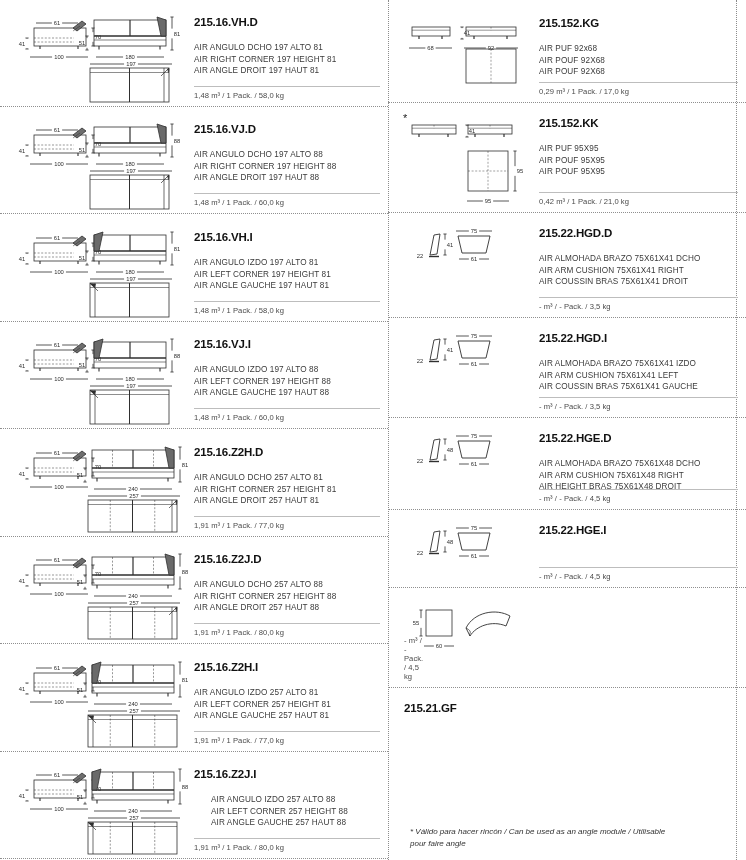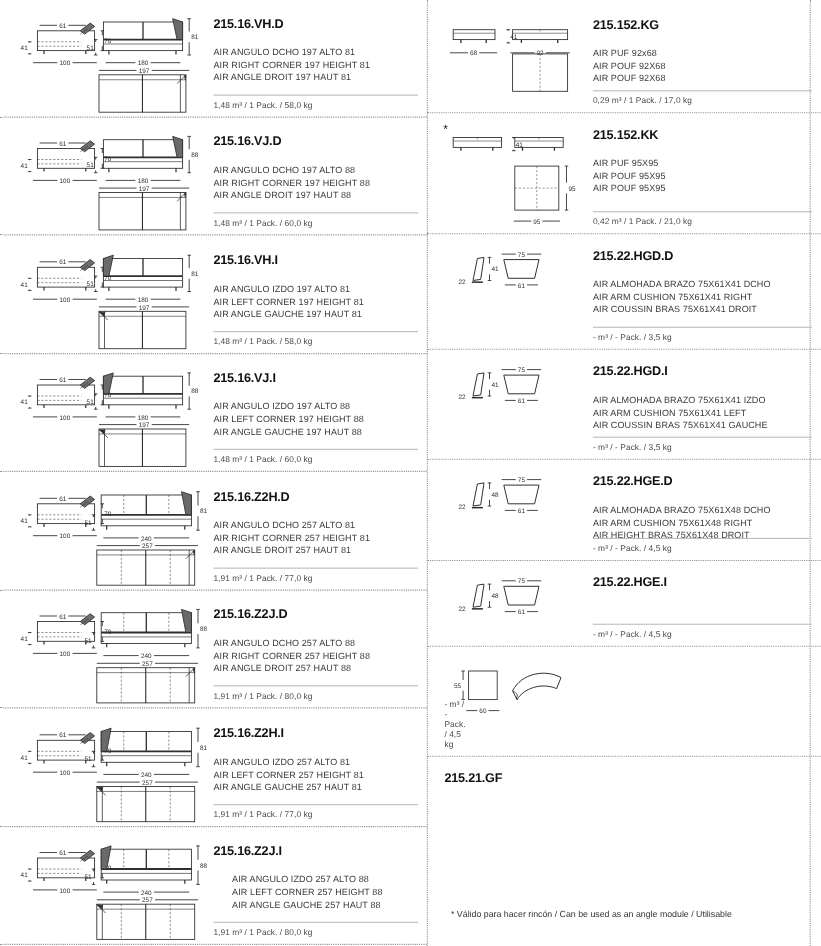--- a/index.html
+++ b/index.html
@@ -120,20 +120,21 @@
 
   
   .footnote {
     position: absolute;
     left: 410px;
     top: 826px;
     width: 320px;
     font-size: 8px;
     line-height: 1.5;
     color: #333;
+    font-style: italic;
   }
   .footnote span { display: block; }
 </style>
 </head>
 <body>
 
 <div class="sheet">
 
   <div class="vrule vrule-mid"></div>
   <div class="vrule vrule-right"></div>
@@ -965,15 +966,16 @@
           <div class="code" style="position: absolute; top: 14px; left: 4px;">215.21.GF</div>
           <div class="packline"></div>
           <div class="pack">- m³ / - Pack. / 4,5 kg</div>
         </div>
         <div class="hrule"></div>
       </div>
     </div>
 
   <div class="footnote">
     <span>* Válido para hacer rincón / Can be used as an angle module / Utilisable</span>
+    <span>pour faire angle</span>
   </div>
 
 </div>
 
 </body></html>

